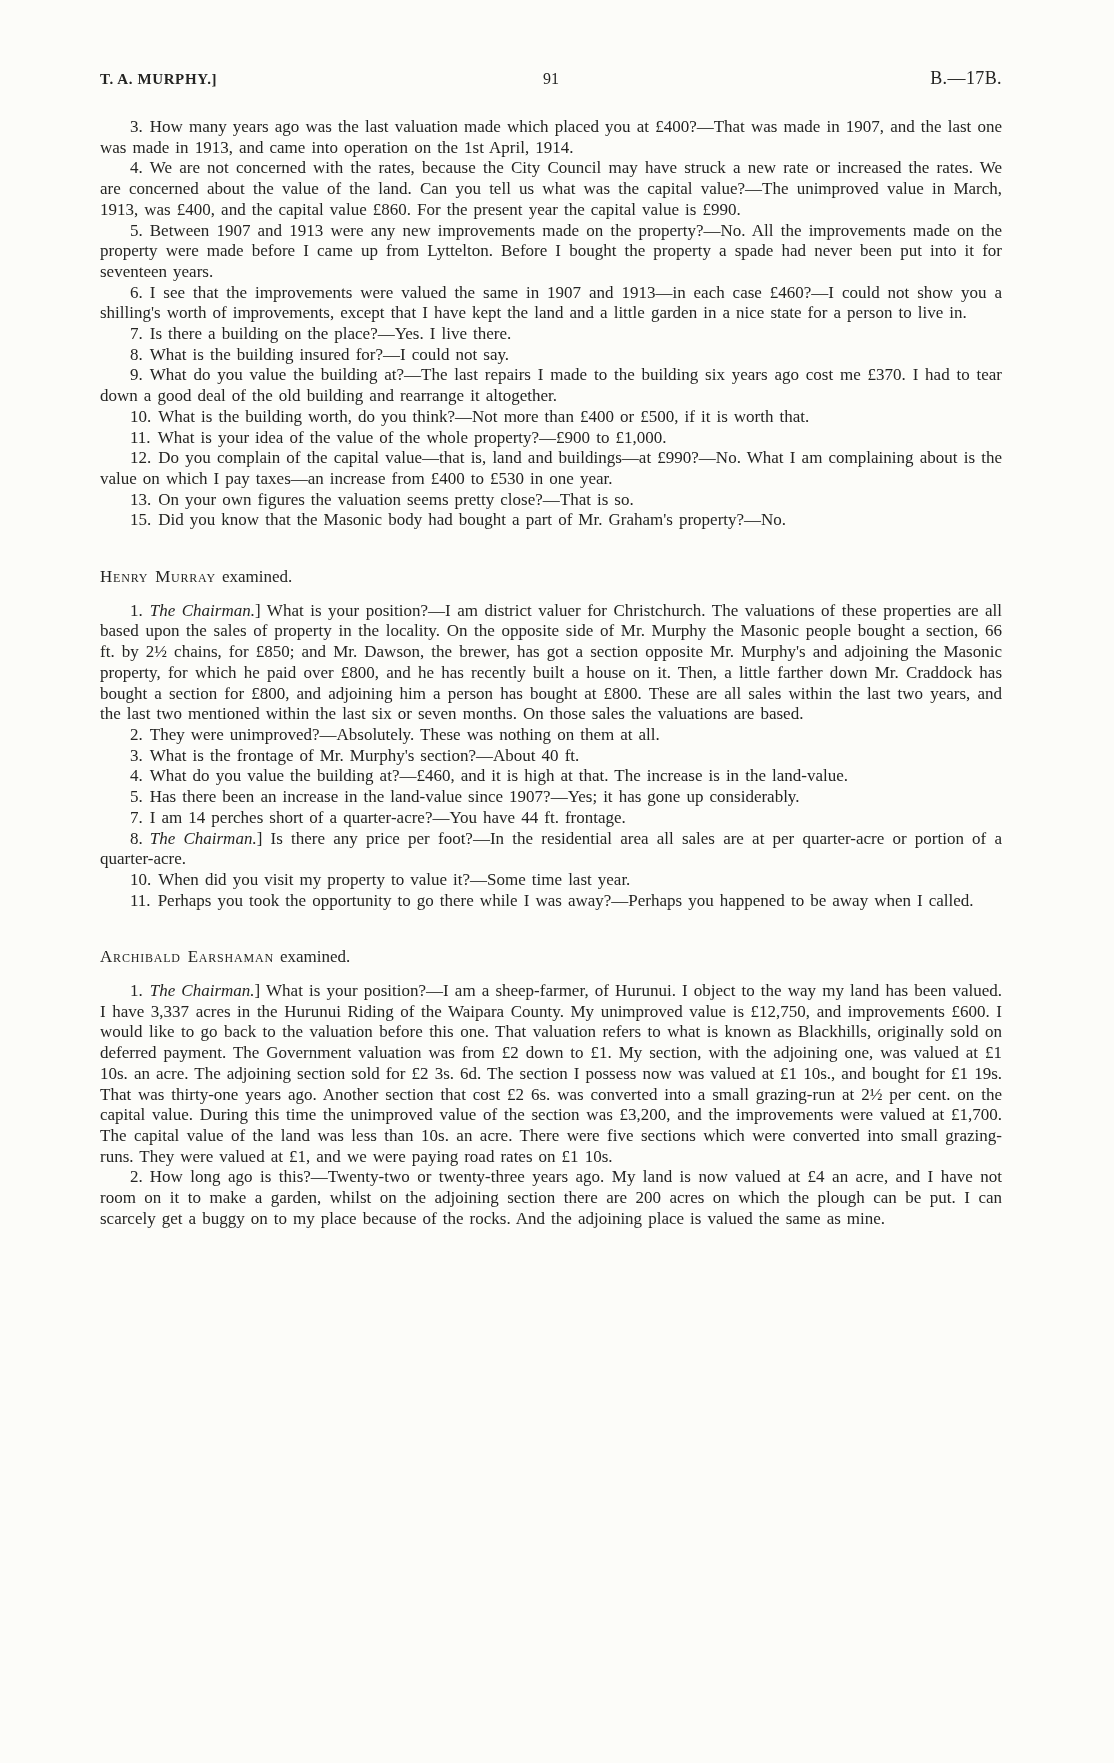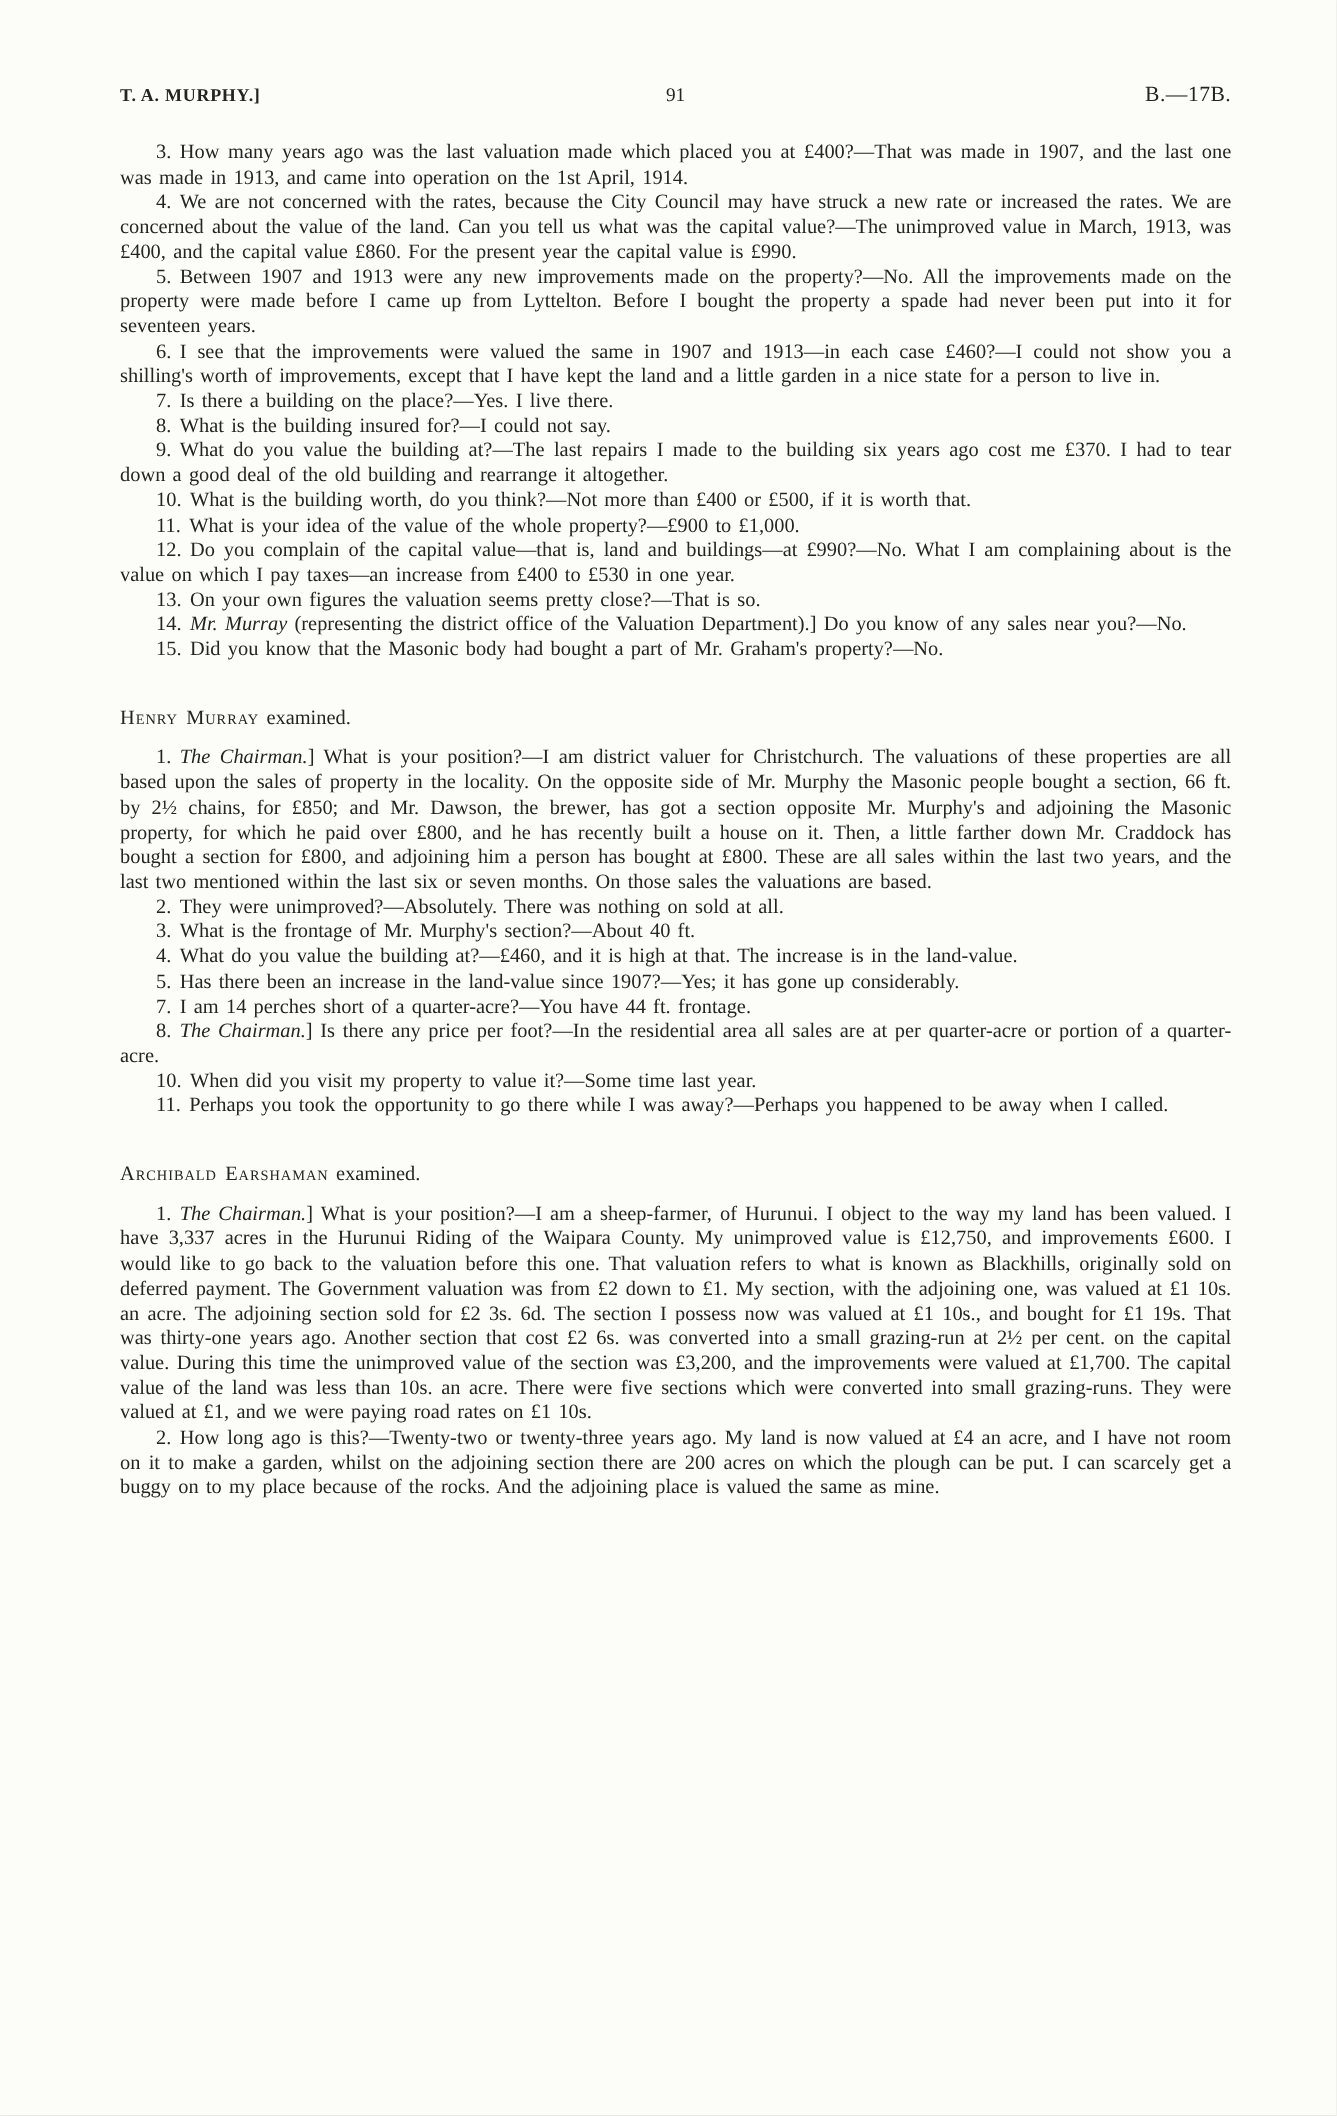--- a/index.html
+++ b/index.html
@@ -2,21 +2,21 @@
 <html><head>
 <meta charset="utf-8">
 <style>
   html,body{margin:0;padding:0;background:#e8e8e4;}
   .page{
     width:1114px;height:1763px;background:#fcfcf9;position:relative;
     margin:0 auto;overflow:hidden;
     font-family:"Liberation Serif","DejaVu Serif",serif;color:#242422;
     box-shadow:0 0 6px rgba(0,0,0,.15);
   }
-  .inner{position:absolute;left:100px;right:88px;top:44px;}
+  .inner{position:absolute;left:100px;right:112px;top:44px;}
   .running-header{display:flex;align-items:baseline;}
   .rh-left{flex:1;font-size:15px;font-weight:bold;letter-spacing:.6px;}
   .rh-center{flex:1;text-align:center;font-size:16px;}
   .rh-right{flex:1;text-align:right;font-size:18px;letter-spacing:.4px;margin-top:24px;}
   .doc-body{
     margin-top:28px;text-align:justify;
     font-size:17px;line-height:20.7px;word-spacing:1.8px;
   }
   p.qa{margin:0;text-indent:30px;}
   p.qa .num{margin-right:7px;}
@@ -41,25 +41,24 @@
         <p class="qa"><span class="num">4.</span><span>We are not concerned with the rates, because the City Council may have struck a new rate or increased the rates. We are concerned about the value of the land. Can you tell us what was the capital value?—The unimproved value in March, 1913, was £400, and the capital value £860. For the present year the capital value is £990.</span></p>
         <p class="qa"><span class="num">5.</span><span>Between 1907 and 1913 were any new improvements made on the property?—No. All the improvements made on the property were made before I came up from Lyttelton. Before I bought the property a spade had never been put into it for seventeen years.</span></p>
         <p class="qa"><span class="num">6.</span><span>I see that the improvements were valued the same in 1907 and 1913—in each case £460?—I could not show you a shilling's worth of improvements, except that I have kept the land and a little garden in a nice state for a person to live in.</span></p>
         <p class="qa"><span class="num">7.</span><span>Is there a building on the place?—Yes. I live there.</span></p>
         <p class="qa"><span class="num">8.</span><span>What is the building insured for?—I could not say.</span></p>
         <p class="qa"><span class="num">9.</span><span>What do you value the building at?—The last repairs I made to the building six years ago cost me £370. I had to tear down a good deal of the old building and rearrange it altogether.</span></p>
         <p class="qa"><span class="num">10.</span><span>What is the building worth, do you think?—Not more than £400 or £500, if it is worth that.</span></p>
         <p class="qa"><span class="num">11.</span><span>What is your idea of the value of the whole property?—£900 to £1,000.</span></p>
         <p class="qa"><span class="num">12.</span><span>Do you complain of the capital value—that is, land and buildings—at £990?—No. What I am complaining about is the value on which I pay taxes—an increase from £400 to £530 in one year.</span></p>
         <p class="qa"><span class="num">13.</span><span>On your own figures the valuation seems pretty close?—That is so.</span></p>
-        <p class="qa"><span class="num">14.</span><i class="speaker">Mr. Murray</i><span> (representing the district office of the Valuation Department).] Do you know of any sales near you?—No.</span></p>
         <p class="qa"><span class="num">15.</span><span>Did you know that the Masonic body had bought a part of Mr. Graham's property?—No.</span></p>
         <p class="section-heading"><span class="sc">Henry Murray</span><span> examined.</span></p>
         <p class="qa"><span class="num">1.</span><i class="speaker">The Chairman.</i><span>] What is your position?—I am district valuer for Christchurch. The valuations of these properties are all based upon the sales of property in the locality. On the opposite side of Mr. Murphy the Masonic people bought a section, 66 ft. by 2½ chains, for £850; and Mr. Dawson, the brewer, has got a section opposite Mr. Murphy's and adjoining the Masonic property, for which he paid over £800, and he has recently built a house on it. Then, a little farther down Mr. Craddock has bought a section for £800, and adjoining him a person has bought at £800. These are all sales within the last two years, and the last two mentioned within the last six or seven months. On those sales the valuations are based.</span></p>
-        <p class="qa"><span class="num">2.</span><span>They were unimproved?—Absolutely. There was nothing on sold at all.</span></p>
+        <p class="qa"><span class="num">2.</span><span>They were unimproved?—Absolutely. These was nothing on them at all.</span></p>
         <p class="qa"><span class="num">3.</span><span>What is the frontage of Mr. Murphy's section?—About 40 ft.</span></p>
         <p class="qa"><span class="num">4.</span><span>What do you value the building at?—£460, and it is high at that. The increase is in the land-value.</span></p>
         <p class="qa"><span class="num">5.</span><span>Has there been an increase in the land-value since 1907?—Yes; it has gone up considerably.</span></p>
         <p class="qa"><span class="num">7.</span><span>I am 14 perches short of a quarter-acre?—You have 44 ft. frontage.</span></p>
         <p class="qa"><span class="num">8.</span><i class="speaker">The Chairman.</i><span>] Is there any price per foot?—In the residential area all sales are at per quarter-acre or portion of a quarter-acre.</span></p>
         <p class="qa"><span class="num">10.</span><span>When did you visit my property to value it?—Some time last year.</span></p>
         <p class="qa"><span class="num">11.</span><span>Perhaps you took the opportunity to go there while I was away?—Perhaps you happened to be away when I called.</span></p>
         <p class="section-heading"><span class="sc">Archibald Earshaman</span><span> examined.</span></p>
         <p class="qa"><span class="num">1.</span><i class="speaker">The Chairman.</i><span>] What is your position?—I am a sheep-farmer, of Hurunui. I object to the way my land has been valued. I have 3,337 acres in the Hurunui Riding of the Waipara County. My unimproved value is £12,750, and improvements £600. I would like to go back to the valuation before this one. That valuation refers to what is known as Blackhills, originally sold on deferred payment. The Government valuation was from £2 down to £1. My section, with the adjoining one, was valued at £1 10s. an acre. The adjoining section sold for £2 3s. 6d. The section I possess now was valued at £1 10s., and bought for £1 19s. That was thirty-one years ago. Another section that cost £2 6s. was converted into a small grazing-run at 2½ per cent. on the capital value. During this time the unimproved value of the section was £3,200, and the improvements were valued at £1,700. The capital value of the land was less than 10s. an acre. There were five sections which were converted into small grazing-runs. They were valued at £1, and we were paying road rates on £1 10s.</span></p>
         <p class="qa"><span class="num">2.</span><span>How long ago is this?—Twenty-two or twenty-three years ago. My land is now valued at £4 an acre, and I have not room on it to make a garden, whilst on the adjoining section there are 200 acres on which the plough can be put. I can scarcely get a buggy on to my place because of the rocks. And the adjoining place is valued the same as mine.</span></p>

